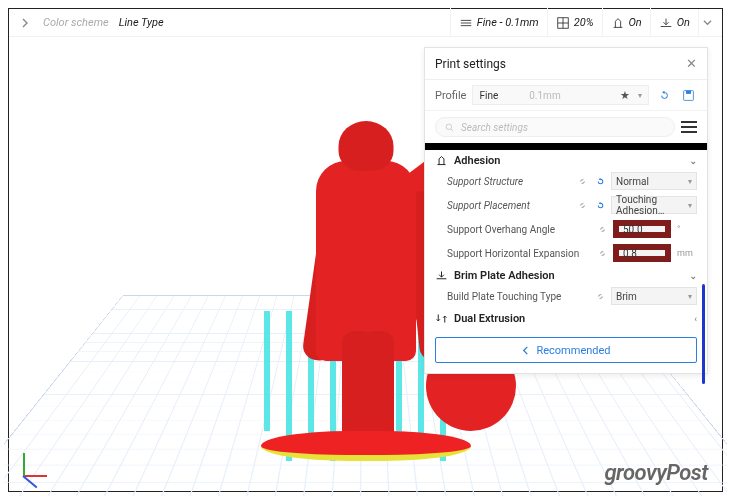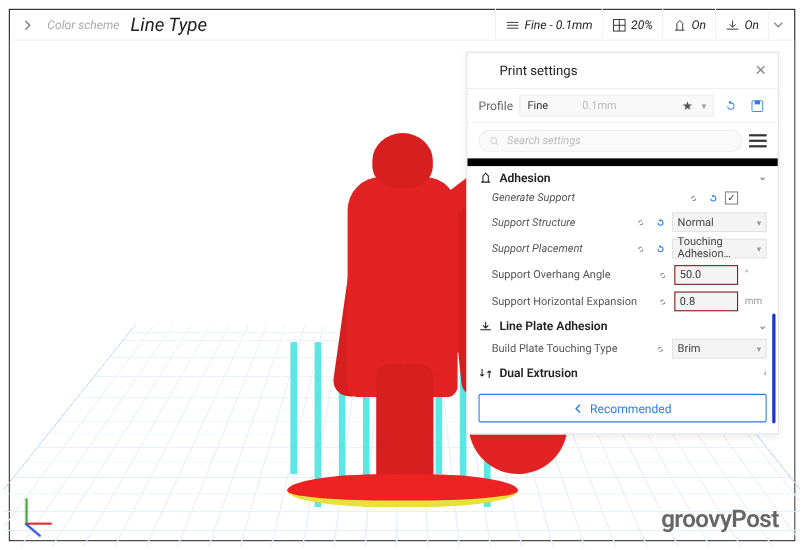--- a/index.html
+++ b/index.html
@@ -2,21 +2,21 @@
 <html><head>
 <meta charset="utf-8">
 <style>
   * { box-sizing: border-box; margin: 0; padding: 0; font-family: -apple-system, "Segoe UI", Roboto, Arial, sans-serif; }
   body { width: 731px; height: 500px; background: #fff; position: relative; overflow: hidden; border: 4px solid #fff; }
   .frame { position: absolute; inset: 4px; border: 1px solid #222; background: #fff; }
   .topbar { height: 28px; display: flex; align-items: center; border-bottom: 1px solid #f0f0f0; font-size: 11px; color: #333; font-style: italic; }
   .tb-left { display: flex; align-items: center; flex: 1; padding-left: 8px; gap: 10px; }
   .chev { width: 16px; height: 16px; display: inline-flex; align-items: center; justify-content: center; color: #888; cursor: pointer; }
   .cs-label { color: #aaa; font-size: 11px; }
-  .cs-value { font-size: 17px; color: #222; }
+  .cs-value { font-size: 11px; color: #222; }
   .tb-right { display: flex; align-items: center; gap: 0; padding-right: 6px; }
   .tb-item { display: flex; align-items: center; gap: 4px; padding: 16px 8px; height: 28px; font-size: 11px; color: #222; border-left: 1px solid #f2f2f2; }
   .tb-item svg { width: 14px; height: 14px; }
   .tb-drop { width: 18px; display:flex; align-items:center; justify-content:center; color:#888; border-left:1px solid #f2f2f2; height:28px;}
   .viewport { position: absolute; top: 28px; left: 0; right: 0; bottom: 0; background: #fff; }
   .plate-holder { position: absolute; left: 30px; right: 30px; top: 10px; bottom: 30px; }
   
   .grid3d { position:absolute; inset:0; border:1px solid #c9d6ec; background:
      repeating-linear-gradient(0deg, transparent 0 22px, #e6eef9 22px 23px),
      repeating-linear-gradient(90deg, transparent 0 22px, #e6eef9 22px 23px);
@@ -32,25 +32,25 @@
   .cape { position:absolute; left:56%; top:40px; width:120px; height:180px; background:#e32323; clip-path: polygon(0 30%, 60% 0, 100% 10%, 30% 100%, 0 70%);}
   .arm-l { position:absolute; left:28%; top:90px; width:30px; height:170px; background:#d81f1f; border-radius:14px; transform:rotate(8deg);}
   .arm-r { position:absolute; right:18%; top:90px; width:30px; height:170px; background:#d81f1f; border-radius:14px; transform:rotate(-6deg);}
   .leg-l { position:absolute; left:40%; top:230px; width:32px; height:130px; background:#d81f1f; border-radius:12px;}
   .leg-r { position:absolute; right:38%; top:230px; width:32px; height:130px; background:#d81f1f; border-radius:12px;}
   .ball { position:absolute; right:-30px; bottom:30px; width:90px; height:90px; background:#e32323; border-radius:50%; }
   .axis { position:absolute; left:8px; bottom:8px; width:34px; height:34px; }
   .axis .x{position:absolute;left:6px;bottom:6px;width:24px;height:2px;background:#d33;}
   .axis .y{position:absolute;left:6px;bottom:6px;width:2px;height:24px;background:#3a3;}
   .axis .z{position:absolute;left:6px;bottom:6px;width:18px;height:2px;background:#35d;transform:rotate(40deg);transform-origin:left;}
-  .watermark { position:absolute; right:14px; bottom:6px; font-size:22px; font-weight:600; color:#666; letter-spacing:-0.5px;}
+  .watermark { position:absolute; right:14px; bottom:6px; font-size:22px; font-weight:600; color:#666; font-style:italic; letter-spacing:-0.5px;}
   
   .panel { position:absolute; top:38px; right:14px; width:284px; background:#fff; border:1px solid #e3e3e3; box-shadow:0 2px 6px rgba(0,0,0,.08); font-size:11px; color:#222; }
   .panel-hd { display:flex; align-items:center; justify-content:space-between; padding:8px 10px; border-bottom:1px solid #eee; }
-  .panel-hd .ttl { font-size:12px; color:#222;margin-left:19px; }
+  .panel-hd .ttl { font-size:12px; color:#222; }
   .close-x { color:#888; cursor:pointer; font-size:13px;}
   .row { display:flex; align-items:center; padding:5px 10px; gap:6px; }
   .row.profile { border-bottom:1px solid #f2f2f2; }
   .label { color:#666; font-size:11px; }
   .profile-val { flex:1; display:flex; align-items:center; background:#f9f9f9; border:1px solid #eee; height:20px; padding:0 6px; font-size:10px; color:#333; gap:4px;}
   .profile-val .dim { color:#bbb;margin-left:27px; }
   .star { color:#555; font-size:11px; margin-left:auto;}
   .icn-btn { width:18px; height:18px; display:inline-flex; align-items:center; justify-content:center; color:#2b7de0; cursor:pointer;}
   .search-row { padding:6px 10px; display:flex; align-items:center; gap:6px; border-bottom:7px solid #000000;}
   .search-box { flex:1; display:flex; align-items:center; gap:6px; background:#fafafa; border:1px solid #eee; border-radius:10px; height:20px; padding:0 8px; color:#bbb; font-style:italic; font-size:10px;}
@@ -59,21 +59,21 @@
   .section { padding:4px 10px 2px; display:flex; align-items:center; gap:6px; font-weight:600; font-size:11px; color:#222;}
   .section .exp { margin-left:auto; color:#888; font-size:9px;}
   .setting { display:flex; align-items:center; padding:3px 10px 3px 22px; gap:4px; }
   .setting .sl { flex:1; color:#555; font-size:10px; font-style:italic;}
   .setting.noital .sl { font-style:normal;}
   .link-ic, .reset-ic { width:14px; height:14px; display:inline-flex; align-items:center; justify-content:center; }
   .link-ic{color:#888;} .reset-ic{color:#2b7de0;}
   .chk { width:12px;height:12px;border:1px solid #888;background:#fff;display:inline-flex;align-items:center;justify-content:center;font-size:9px;color:#333;}
   .sel { width:86px; height:18px; background:#f4f4f4; border:1px solid #e3e3e3; font-size:10px; padding:0 4px; display:flex; align-items:center; color:#444;}
   .sel .dd{margin-left:auto;color:#999;font-size:8px;}
-  .num { width:58px; height:18px; background:#f4f4f4; border:1px solid #7f1d1d; font-size:10px; padding:0 4px; display:flex; align-items:center; color:#333;}
+  .num { width:58px; height:18px; background:#f4f4f4; border:6px solid #7f1d1d; font-size:10px; padding:0 4px; display:flex; align-items:center; color:#333;}
   .unit { width:22px; font-size:9px; color:#999; text-align:left; padding-left:2px;}
   .scroll-ind { position:absolute; right:2px; top:134px; width:3px; height:100px; background:#2137c9; border-radius:2px;}
   .rec-btn { margin:10px; border:1px solid #2b7de0; color:#2b7de0; height:26px; display:flex; align-items:center; justify-content:center; gap:6px; font-size:11px; cursor:pointer; border-radius:2px;}
   svg { display:block; }
 </style>
 </head>
 <body>
 
 <div class="frame">
 
@@ -200,35 +200,20 @@
       <div class="scroll-ind"></div>
 
       <div class="section">
         <svg viewBox="0 0 16 16" width="13" height="13">
             <path d="M3 13h10M5 13V6l3-3 3 3v7" stroke="#222" fill="none" stroke-width="1.2"></path>
           </svg>
         <span>Adhesion</span>
         <span class="exp">⌄</span>
       </div>
 
-      <div class="setting">
-        <span class="sl">Generate Support</span>
-        <span class="link-ic">
-            <svg viewBox="0 0 12 12" width="11">
-              <path d="M4 6a2 2 0 012-2h1M8 6a2 2 0 01-2 2H5" stroke="#888" fill="none"></path>
-            </svg>
-          </span>
-        <span class="reset-ic">
-            <svg viewBox="0 0 12 12" width="11">
-              <path d="M3 6a3 3 0 103-3V2L4 3.5 6 5V4a2 2 0 11-2 2H3z" fill="#2b7de0"></path>
-            </svg>
-          </span>
-        <span class="chk">✓</span>
-        <span class="unit"></span>
-      </div>
 
       <div class="setting">
         <span class="sl">Support Structure</span>
         <span class="link-ic">
             <svg viewBox="0 0 12 12" width="11">
               <path d="M4 6a2 2 0 012-2h1M8 6a2 2 0 01-2 2H5" stroke="#888" fill="none"></path>
             </svg>
           </span>
         <span class="reset-ic">
             <svg viewBox="0 0 12 12" width="11">
@@ -282,21 +267,21 @@
         <div class="num">
             <span>0.8</span>
           </div>
         <span class="unit">mm</span>
       </div>
 
       <div class="section">
         <svg viewBox="0 0 16 16" width="13" height="13">
             <path d="M2 12h12M8 3v7m-3-3l3 3 3-3" stroke="#222" fill="none" stroke-width="1.2"></path>
           </svg>
-        <span>Line Plate Adhesion</span>
+        <span>Brim Plate Adhesion</span>
         <span class="exp">⌄</span>
       </div>
       <div class="setting noital">
         <span class="sl">Build Plate Touching Type</span>
         <span class="link-ic">
             <svg viewBox="0 0 12 12" width="11">
               <path d="M4 6a2 2 0 012-2h1M8 6a2 2 0 01-2 2H5" stroke="#888" fill="none"></path>
             </svg>
           </span>
         <div class="sel">

